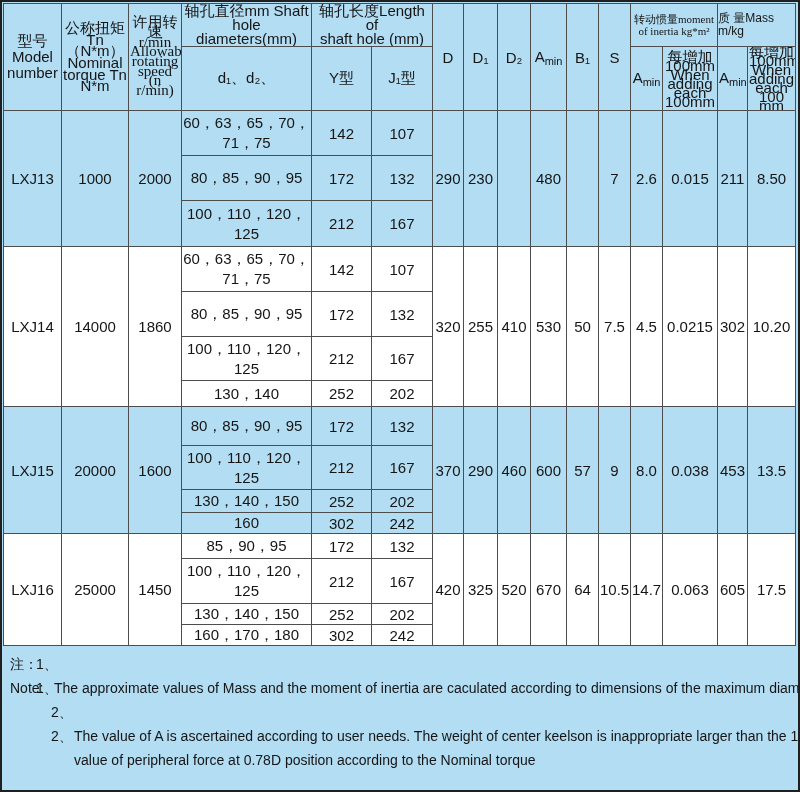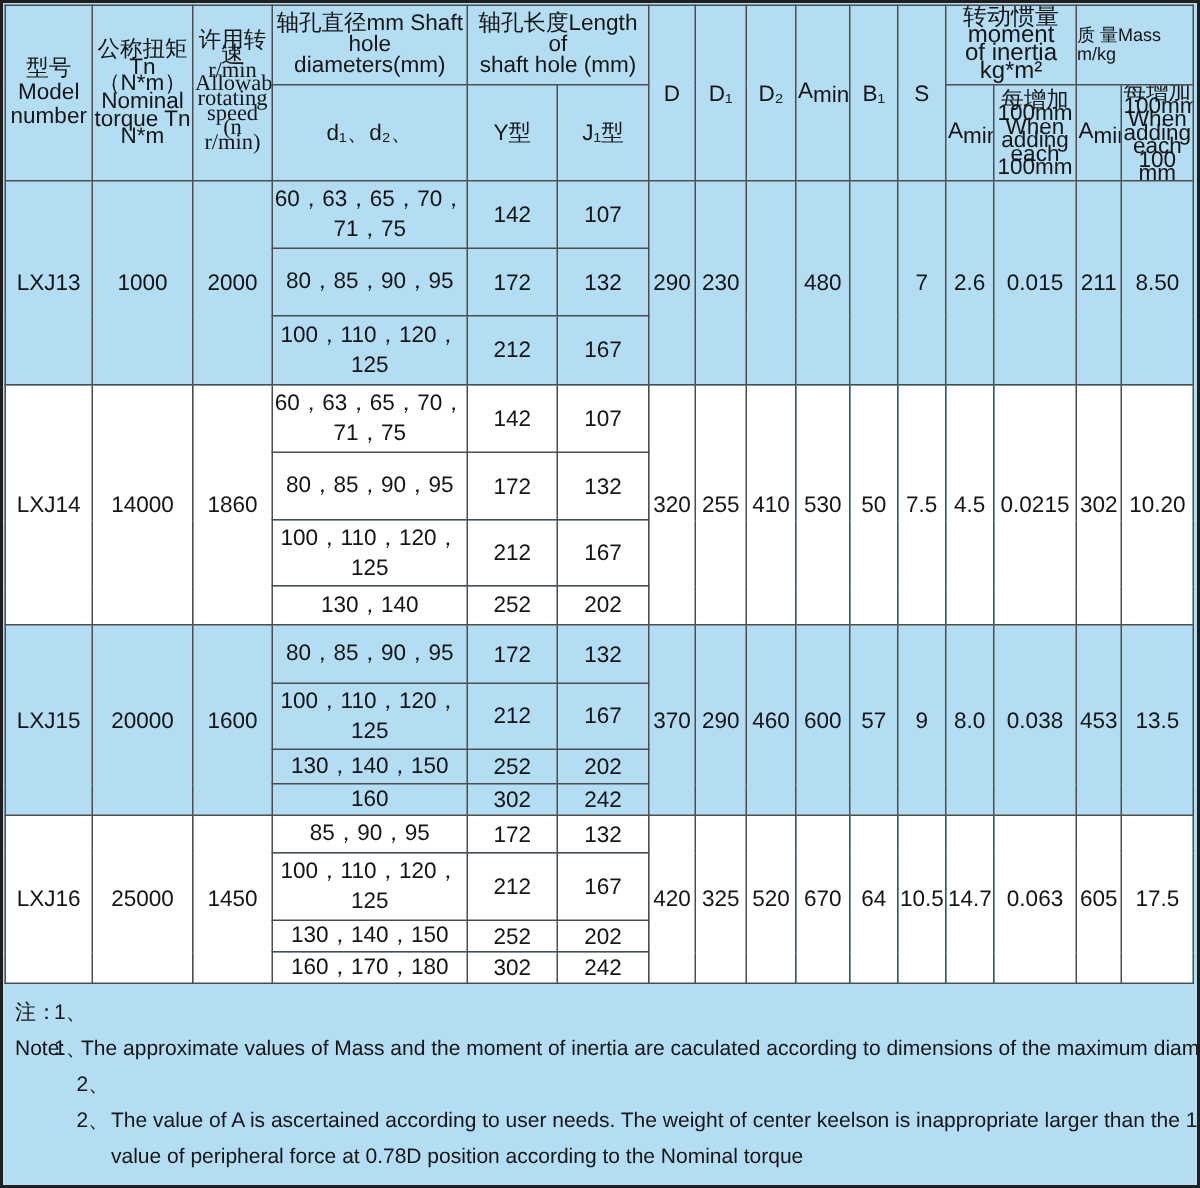--- a/index.html
+++ b/index.html
@@ -23,21 +23,21 @@
   .pl { white-space:pre-line; }
   td.hleft { text-align:left; padding:2px 3px 2px 5px; vertical-align:top; }
   td.hmodel { font-size:13px; line-height:16px; padding-top:5px; }
   td.htorque { font-size:12px; line-height:11.6px; }
   td.hspeed  { font-size:11px; line-height:9.7px;font-family:Liberation Serif, serif; }
   td.hgroup  { font-size:13px; line-height:14px; text-align:left; padding:2px 2px 2px 5px; vertical-align:top; }
   td.hsub { font-size:14px; }
   td.hdim { font-size:15px; }
   td.hadd { font-size:8.5px; line-height:9px; text-align:left; padding:1px 1px 1px 2px;margin-left:30px; }
   td.dcell { text-align:left; padding-left:8px; line-height:20px; }
-  .sb { font-size:15px; vertical-align:-3px; }
+  .sb { font-size:11px; vertical-align:-3px; }
   tr.h30{height:30px} tr.h29{height:29px}
   tr.h45{height:45px} tr.h46{height:46px} tr.h44{height:44px}
   tr.h26{height:26px} tr.h39{height:39px} tr.h23{height:23px}
   tr.h21{height:21px} tr.h25{height:25px} tr.h20{height:20px}
   .notes { padding:6px 6px 0 8px; font-size:14px; }
   .nline { display:flex; align-items:baseline; height:24px; line-height:24px; white-space:nowrap; }
   .nlabel { display:inline-block; width:26px; flex:none; }
   .nnum { display:inline-block; width:18px; flex:none; }
   .nnum2 { display:inline-block; width:23px; flex:none; }
   .ind2 { padding-left:41px; }
@@ -87,21 +87,21 @@
       <td class="hgroup pl">轴孔直径mm Shaft
 hole diameters(mm)</td>
       <td colspan="2" class="hgroup pl">轴孔长度Length of
 shaft hole (mm)</td>
       <td rowspan="2" class="hdim">D</td>
       <td rowspan="2" class="hdim">D₁</td>
       <td rowspan="2" class="hdim">D₂</td>
       <td rowspan="2" class="hdim"><span>A</span><span class="sb">min</span></td>
       <td rowspan="2" class="hdim">B₁</td>
       <td rowspan="2" class="hdim">S</td>
-      <td colspan="2" class="hgroup pl" style="font-size:16px; line-height:12px; text-align:center; padding:2px 0;">转动惯量moment
+      <td colspan="2" class="hgroup pl" style="font-size:11px; line-height:12px; text-align:center; padding:2px 0;font-family:Liberation Serif, serif;">转动惯量moment
 of inertia kg*m²</td>
       <td colspan="2" class="hgroup pl" style="font-size:12px; line-height:13px; text-align:left; padding:2px 0;">质 量Mass
 m/kg</td>
     </tr>
     <tr class="blue h29">
       <td class="hsub">d₁、d₂、</td>
       <td class="hsub">Y型</td>
       <td class="hsub">J₁型</td>
       <td class="hsub"><span>A</span><span class="sb">min</span></td>
       <td class="hadd pl">每增加100mm

